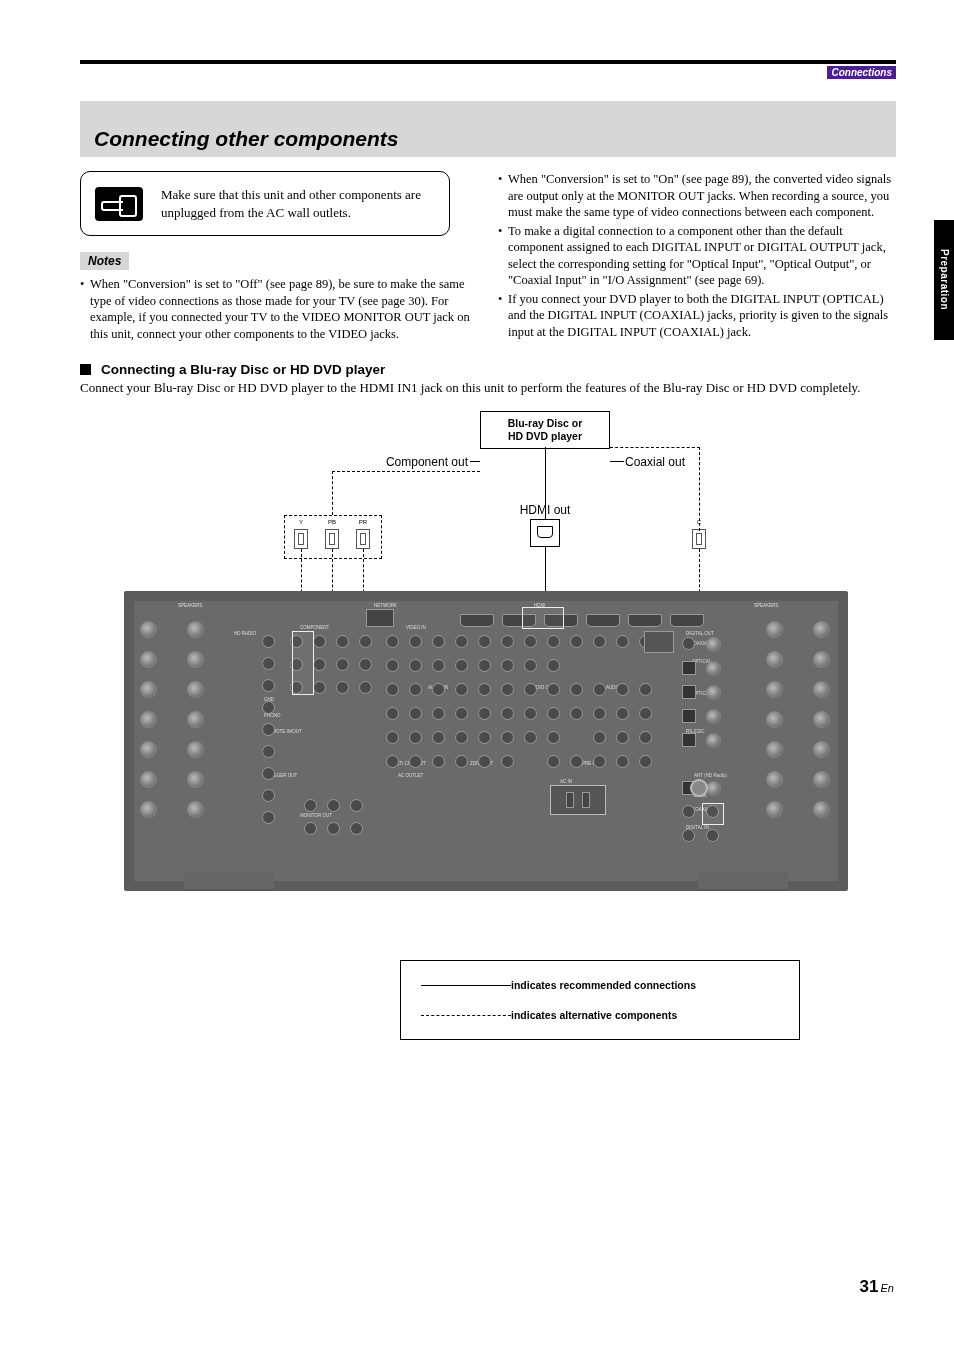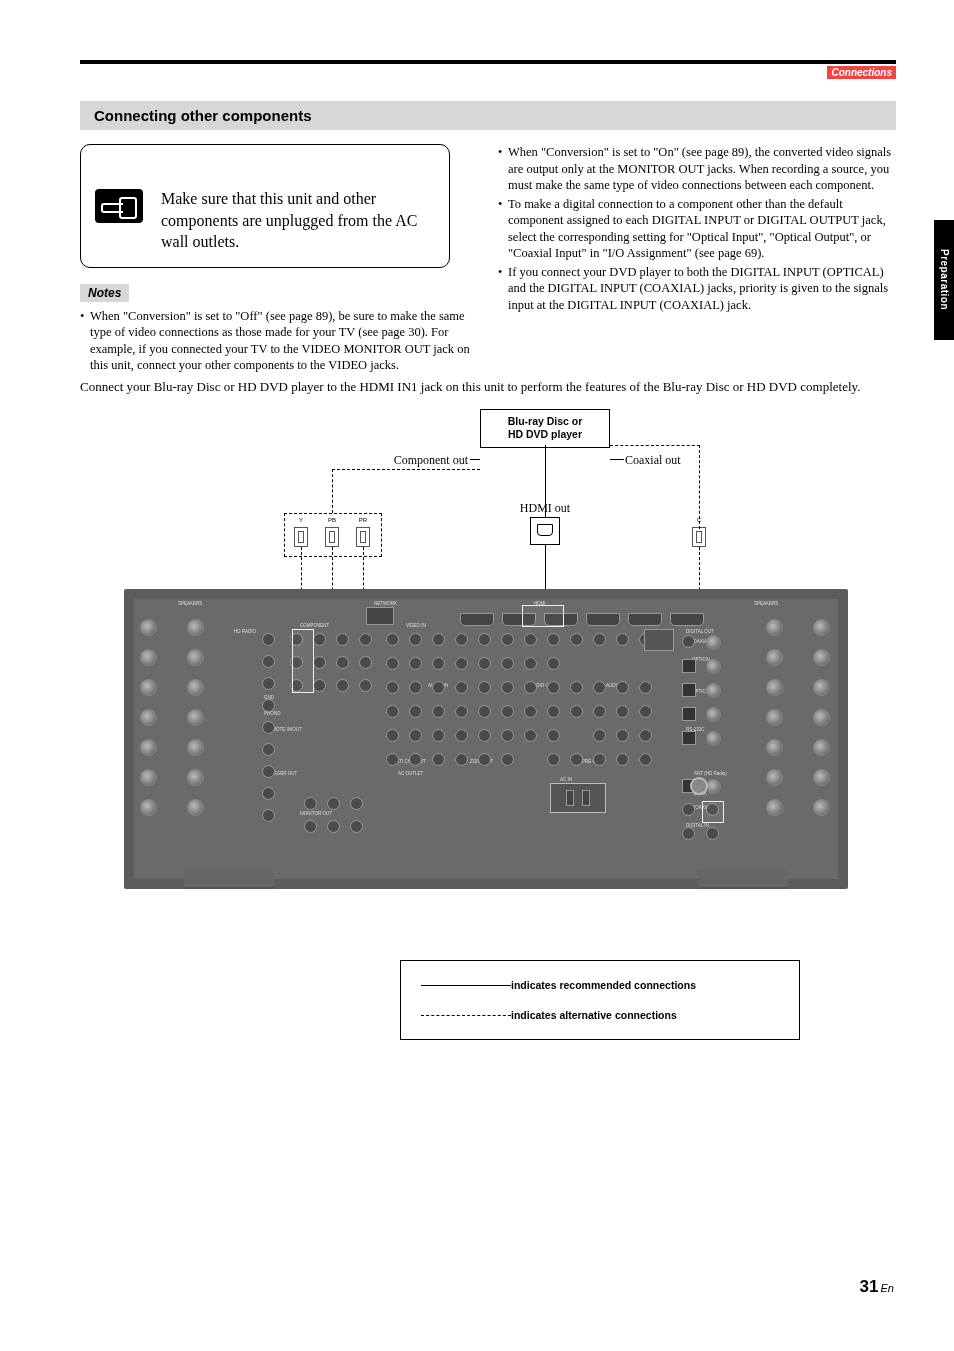--- a/index.html
+++ b/index.html
@@ -22,36 +22,38 @@
     background: #000;
     margin-bottom: 3px;
   }
   .header-label {
     text-align: right;
     color: #fff;
     font-family: Arial, Helvetica, sans-serif;
     font-weight: bold;
     font-size: 10px;
     font-style: italic;
-    background: #ef4444;
+    background: #4c1d95;
     display: inline-block;
     float: right;
     padding: 1px 4px;
     margin-top: -1px;
   }
   .clear { clear: both; }
   .section-title-bar {
     background: #d7d7d7;
     margin-top: 22px;
     padding: 6px 10px 6px 14px;
   }
   .section-title-bar h1 {
     font-family: Arial, Helvetica, sans-serif;
     font-weight: bold;
-    font-size: 15px;
+    font-style: italic;
+    font-size: 21px;
+    margin-top: 20px;
   }
   .two-col {
     display: flex;
     gap: 20px;
     margin-top: 14px;
   }
   .col { flex: 1; }
   .warning-box {
     border: 1px solid #000;
     border-radius: 10px;
@@ -168,21 +170,21 @@
     font-family: Arial, Helvetica, sans-serif;
     font-weight: bold;
     font-size: 10.5px;
     padding: 5px 4px;
     line-height: 1.25;
     background: #fff;
   }
   .callout {
     position: absolute;
     font-size: 12px;
-    font-family: Liberation Serif, serif;
+    font-family: Liberation Sans, sans-serif;
   }
   .callout.left  { left: 288px; top: 44px; text-align: right; width: 100px; }
   .callout.right { left: 545px; top: 44px; width: 100px; }
   .callout.mid   { left: 430px; top: 92px; width: 70px; text-align: center;}
   .line-h {
     position: absolute;
     height: 1px; background: #000;
   }
   .line-h.l1 { left: 390px; top: 50px; width: 10px; }
   .line-h.r1 { left: 530px; top: 50px; width: 14px; }
@@ -335,38 +337,41 @@
   <div class="clear"></div>
 
   <div class="section-title-bar">
     <h1>Connecting other components</h1>
   </div>
 
   <div class="two-col">
     <div class="col">
       <div class="warning-box">
         <div class="plug-icon"></div>
-        <div style="font-size:16px; line-height:1.35;margin-top:29px;">Make sure that this unit and other components are unplugged from the AC wall outlets.</div>
+        <div style="font-size:13px; line-height:1.35;">Make sure that this unit and other components are unplugged from the AC wall outlets.</div>
       </div>
 
       <div class="notes-label">Notes</div>
       <ul class="bullets">
         <li>When "Conversion" is set to "Off" (see page 89), be sure to make the same type of video connections as those made for your TV (see page 30). For example, if you connected your TV to the VIDEO MONITOR OUT jack on this unit, connect your other components to the VIDEO jacks.</li>
       </ul>
     </div>
 
     <div class="col">
       <ul class="bullets">
         <li>When "Conversion" is set to "On" (see page 89), the converted video signals are output only at the MONITOR OUT jacks. When recording a source, you must make the same type of video connections between each component.</li>
         <li>To make a digital connection to a component other than the default component assigned to each DIGITAL INPUT or DIGITAL OUTPUT jack, select the corresponding setting for "Optical Input", "Optical Output", or "Coaxial Input" in "I/O Assignment" (see page 69).</li>
         <li>If you connect your DVD player to both the DIGITAL INPUT (OPTICAL) and the DIGITAL INPUT (COAXIAL) jacks, priority is given to the signals input at the DIGITAL INPUT (COAXIAL) jack.</li>
       </ul>
     </div>
   </div>
 
+  <div class="subhead">
+    <span class="square"></span><span>Connecting a Blu-ray Disc or HD DVD player</span>
+  </div>
   <p class="body-para">Connect your Blu-ray Disc or HD DVD player to the HDMI IN1 jack on this unit to perform the features of the Blu-ray Disc or HD DVD completely.</p>
 
   <div class="diagram">
     <div class="device-box">
       <span>Blu-ray Disc or</span><br>
       <span>HD DVD player</span>
     </div>
     <div class="line-h l1"></div>
     <div class="line-h r1"></div>
     <div class="callout left">Component out</div>
@@ -655,19 +660,19 @@
 
 <div class="side-tab">Preparation</div>
 
 <div class="legend">
   <div class="legend-row">
     <div class="legend-line solid-line"></div>
     <span>indicates recommended connections</span>
   </div>
   <div class="legend-row">
     <div class="legend-line dashed-line"></div>
-    <span>indicates alternative connections</span>
+    <span>indicates alternative components</span>
   </div>
 </div>
 
 <div class="page-num">
   <span class="n">31</span><span class="en">En</span>
 </div>
 
 </body></html>

